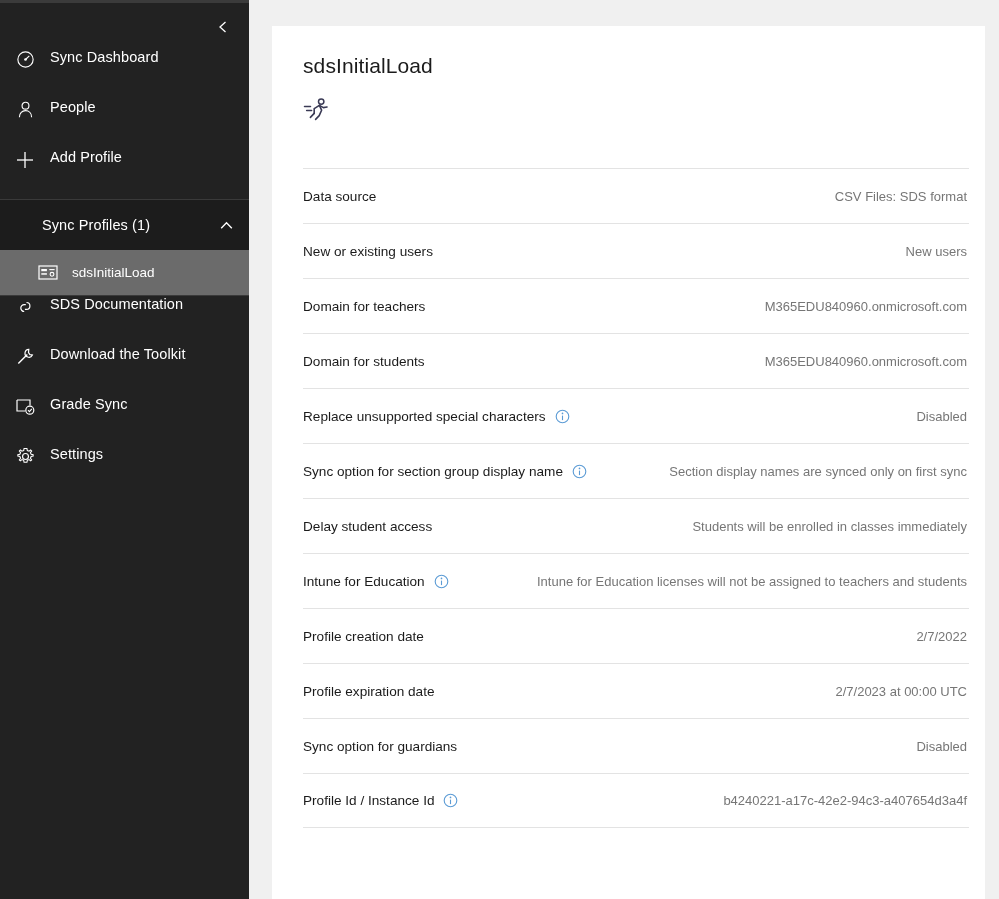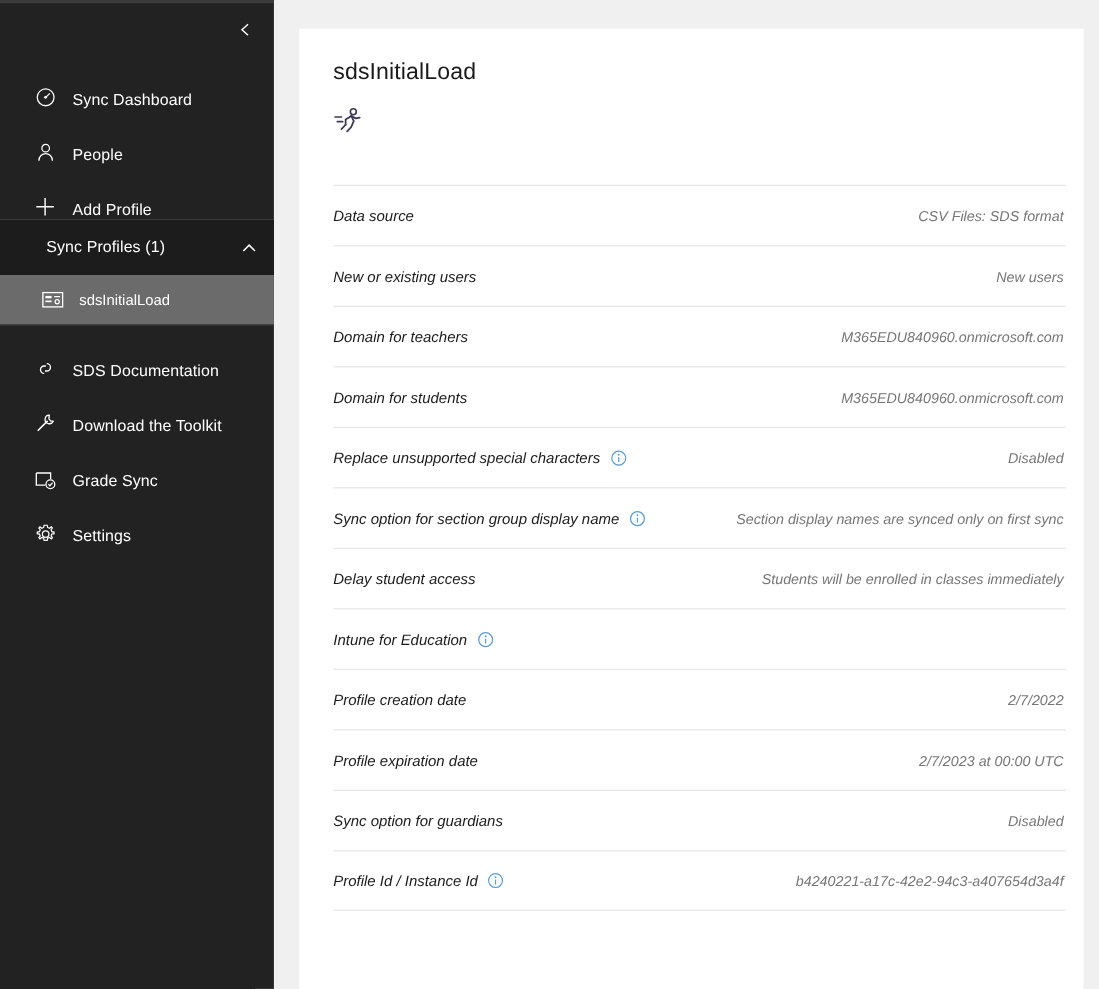--- a/index.html
+++ b/index.html
@@ -51,23 +51,23 @@
     height: 32px;
     display: flex;
     align-items: center;
     justify-content: center;
     cursor: pointer;
   }
   .collapse-btn svg { display:block; }
 
   .nav-item {
     display: flex;
-    align-items: flex-end;
+    align-items: flex-start;
     height: 50px;
-    padding-left: 24px;
+    padding-left: 8px;
     cursor: pointer;
     box-sizing: border-box;
   }
   .nav-icon {
     width: 34px;
     min-width: 34px;
     display: flex;
     align-items: center;
     justify-content: center;
   }
@@ -170,21 +170,20 @@
   }
   .status-desc {
     font-size: 12.4px;
     color: #616161;
     line-height: 20px;
     margin-top: 3px;
   }
 
   .rows {
     margin-top: 38px;
-    font-style: italic;
   }
   .row {
     display: flex;
     align-items: center;
     justify-content: space-between;
     height: 55px;
     border-top: 1px solid #e3e3e3;
     box-sizing: border-box;
     padding-right: 2px;
   }
@@ -409,20 +408,21 @@
           <div class="row-label">
             <span>Intune for Education</span>
             <span class="info-icon">
               <svg width="15" height="15" viewBox="0 0 15 15">
                 <circle cx="7.5" cy="7.5" r="6.3" fill="none" stroke="#5b9bd5" stroke-width="1.1"></circle>
                 <circle cx="7.5" cy="4.4" r="0.85" fill="#5b9bd5"></circle>
                 <line x1="7.5" y1="6.6" x2="7.5" y2="11.1" stroke="#5b9bd5" stroke-width="1.1"></line>
               </svg>
             </span>
           </div>
+          <div class="row-value">Intune for Education licenses will not be assigned to teachers and students</div>
         </div>
 
         <div class="row">
           <div class="row-label">Profile creation date</div>
           <div class="row-value">2/7/2022</div>
         </div>
 
         <div class="row">
           <div class="row-label">Profile expiration date</div>
           <div class="row-value">2/7/2023 at 00:00 UTC</div>

